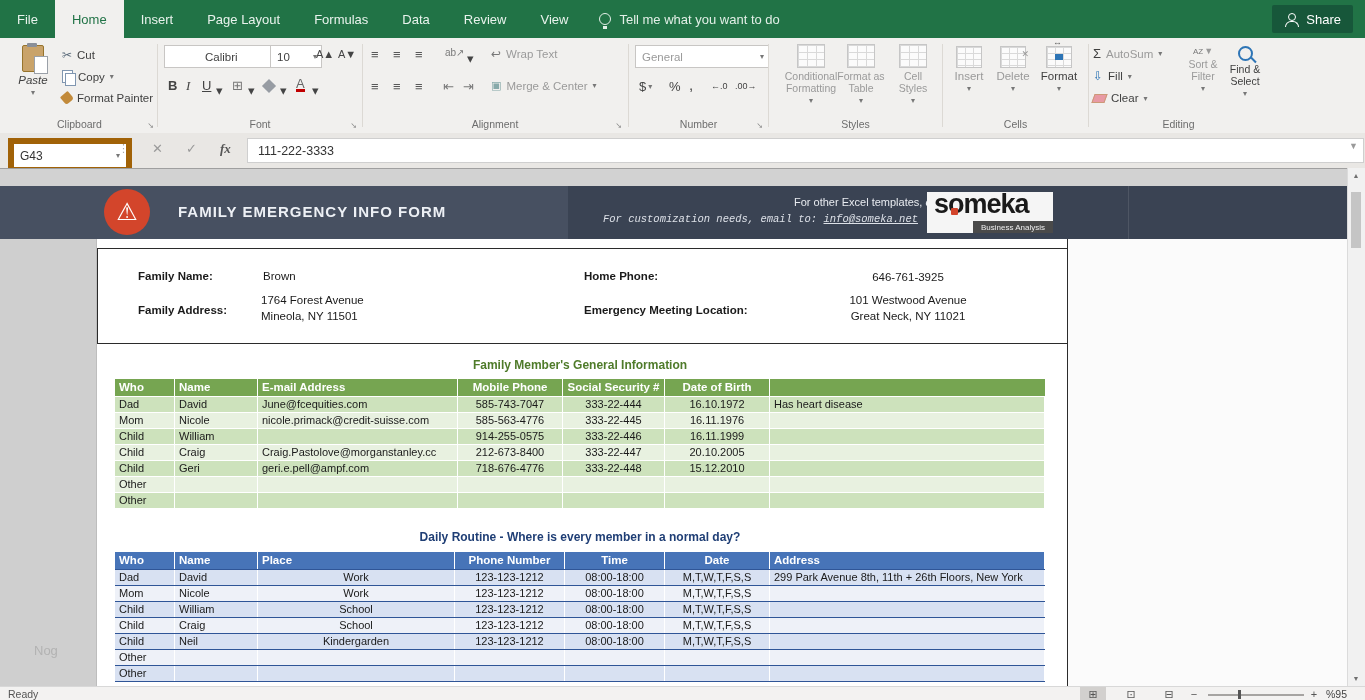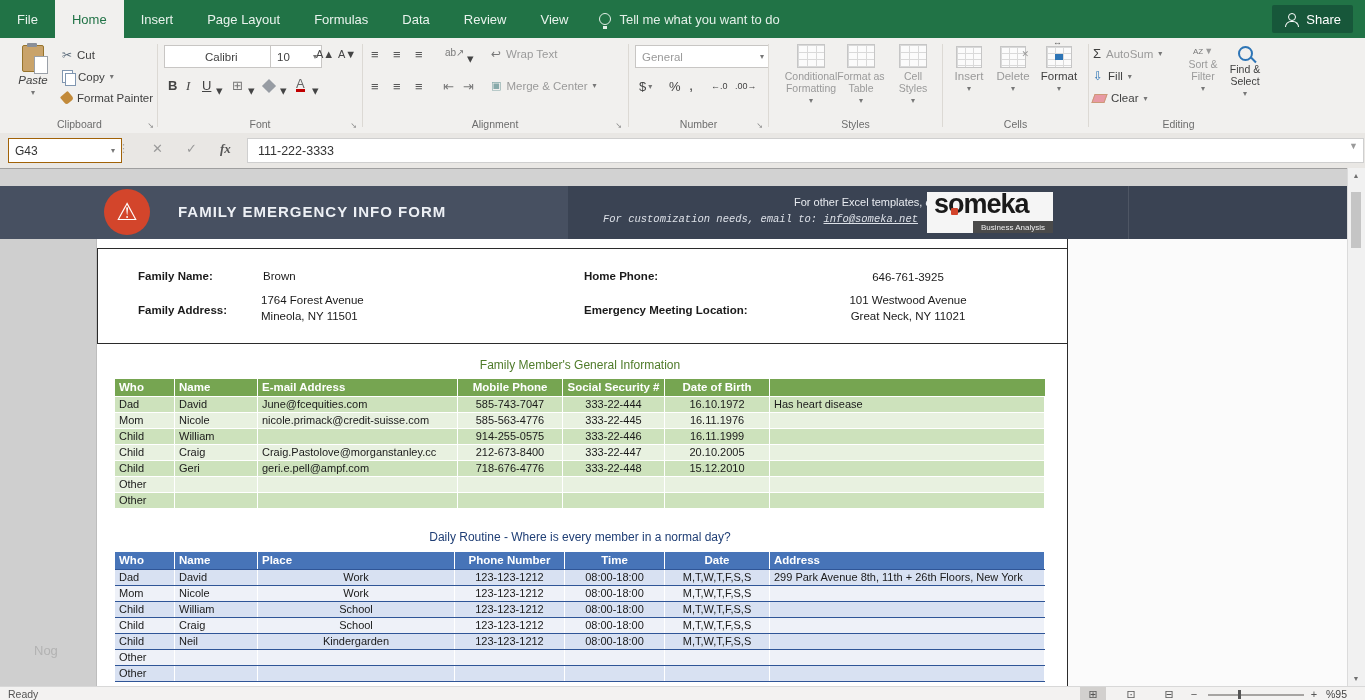--- a/index.html
+++ b/index.html
@@ -46,21 +46,21 @@
   .sgrid{width:26px;height:22px;border:1px solid #C6C6C6;background-color:#FBFBFB;background-image:
     repeating-linear-gradient(to right,#D9D9D9 0 1px,transparent 1px 9px),
     repeating-linear-gradient(to bottom,#D9D9D9 0 1px,transparent 1px 7px);}
   .cgrid{width:24px;height:20px;border:1px solid #C6C6C6;background-color:#FBFBFB;background-image:
     repeating-linear-gradient(to right,#D9D9D9 0 1px,transparent 1px 8px),
     repeating-linear-gradient(to bottom,#D9D9D9 0 1px,transparent 1px 6px);position:relative;}
   .cgrid .blue{position:absolute;left:8px;top:7px;width:8px;height:6px;background:#2E75B6;}
   .twoline{width:72px;text-align:center;line-height:12px;font-size:10.5px;}
   
   .fxbar{position:absolute;left:0;top:133px;width:1365px;height:35px;background:#E9E7E4;border-bottom:1px solid #ABABAB;}
-  .namebox{position:absolute;left:8px;top:5px;width:100px;height:23px;background:#fff;border:1px solid #a16207;
+  .namebox{position:absolute;left:8px;top:5px;width:100px;height:23px;background:#fff;border:6px solid #a16207;
     display:flex;align-items:center;justify-content:space-between;padding:0 6px;font-size:12px;color:#333;gap:40px;}
   .fxdots{position:absolute;left:118px;top:9px;color:#A8A8A8;font-size:11px;}
   .fxbtn{position:absolute;top:8px;font-size:13px;color:#9a9a9a;}
   .fxfield{position:absolute;left:247px;top:5px;width:1095px;height:23px;background:#fff;border:1px solid #CFCFCF;
     display:flex;align-items:center;padding:0 10px;font-size:12.5px;color:#333;}
   
   .sheet{position:absolute;left:0;top:168px;width:1348px;height:518px;background:#fff;overflow:hidden;border-top:1px solid #9f9f9f;}
   .topstrip{position:absolute;left:0;top:0;width:1348px;height:17px;background:#D2D2D2;border-bottom:1px solid #C2C2C2;}
   .leftstrip{position:absolute;left:0;top:70px;width:96px;bottom:0;background:#CFCFCF;border-right:1px solid #BDBDBD;}
   .rightpane{position:absolute;left:1068px;top:70px;right:0;bottom:0;background:#FBFBFB;}
@@ -78,21 +78,21 @@
   .logo{position:absolute;left:359px;top:6px;width:126px;height:41px;background:#F5F5F5;}
   .logo-text{position:absolute;left:7px;top:-3px;font-size:27px;font-weight:bold;letter-spacing:-1px;color:#1a1a1a;}
   .logo-dot{position:absolute;left:24px;top:16px;width:7px;height:7px;background:#D3452B;border-radius:1px;}
   .logo-strip{position:absolute;right:0;bottom:0;width:80px;height:12px;background:#4A4A4A;color:#EEE;
     font-size:8px;display:flex;align-items:center;justify-content:center;}
   
   .infobox{position:absolute;left:97px;top:79px;width:969px;height:94px;background:#fff;border:1px solid #2b2b2b;}
   .ilabel{position:absolute;font-weight:bold;font-size:11.5px;color:#1a1a1a;white-space:nowrap;}
   .ivalue{position:absolute;font-size:11.5px;color:#1a1a1a;white-space:nowrap;}
   
-  .sec-title{position:absolute;left:115px;width:930px;text-align:center;font-weight:normal;font-size:12px;}
+  .sec-title{position:absolute;left:115px;width:930px;text-align:center;font-weight:bold;font-size:12px;}
   .t1-title{top:189px;color:#4F7B2A;}
   .t2-title{top:361px;color:#1F3E75;}
   .xtable{position:absolute;left:115px;width:930px;}
   .t1{top:210px;}
   .t2{top:383px;}
   .thead,.trow{display:grid;}
   .t1 .thead,.t1 .trow{grid-template-columns:60px 83px 200px 105px 102px 105px 275px;}
   .t2 .thead,.t2 .trow{grid-template-columns:60px 83px 197px 110px 100px 105px 275px;}
   .thead{height:17px;line-height:17px;font-weight:bold;color:#fff;font-size:11.5px;}
   .t1 .thead{background:#76A551;}

